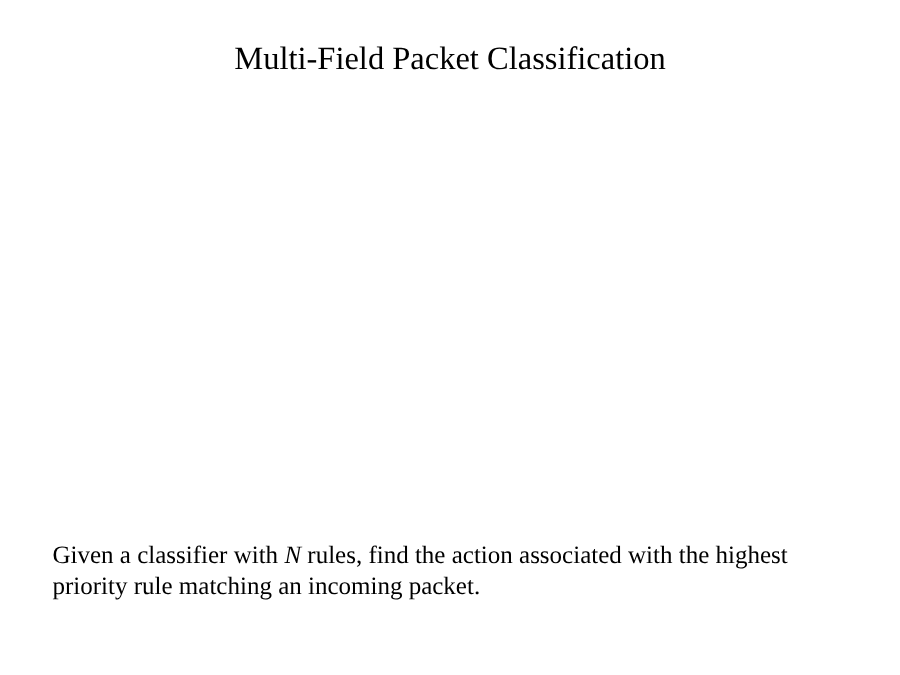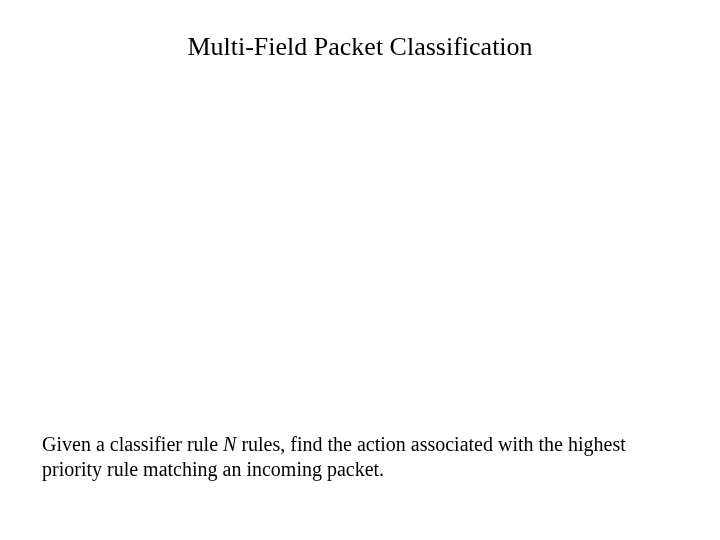--- a/index.html
+++ b/index.html
@@ -35,14 +35,14 @@
     .italic {
       font-style: italic;
     }
   </style>
 </head>
 <body>
 
 <div class="title">Multi-Field Packet Classification</div>
 
 <div class="body-text">
-  <span>Given a classifier rule </span><span class="italic">N</span><span> rules, find the action associated with the highest priority rule  matching an incoming packet.</span>
+  <span>Given a classifier with </span><span class="italic">N</span><span> rules, find the action associated with the highest priority rule  matching an incoming packet.</span>
 </div>
 
 </body></html>

